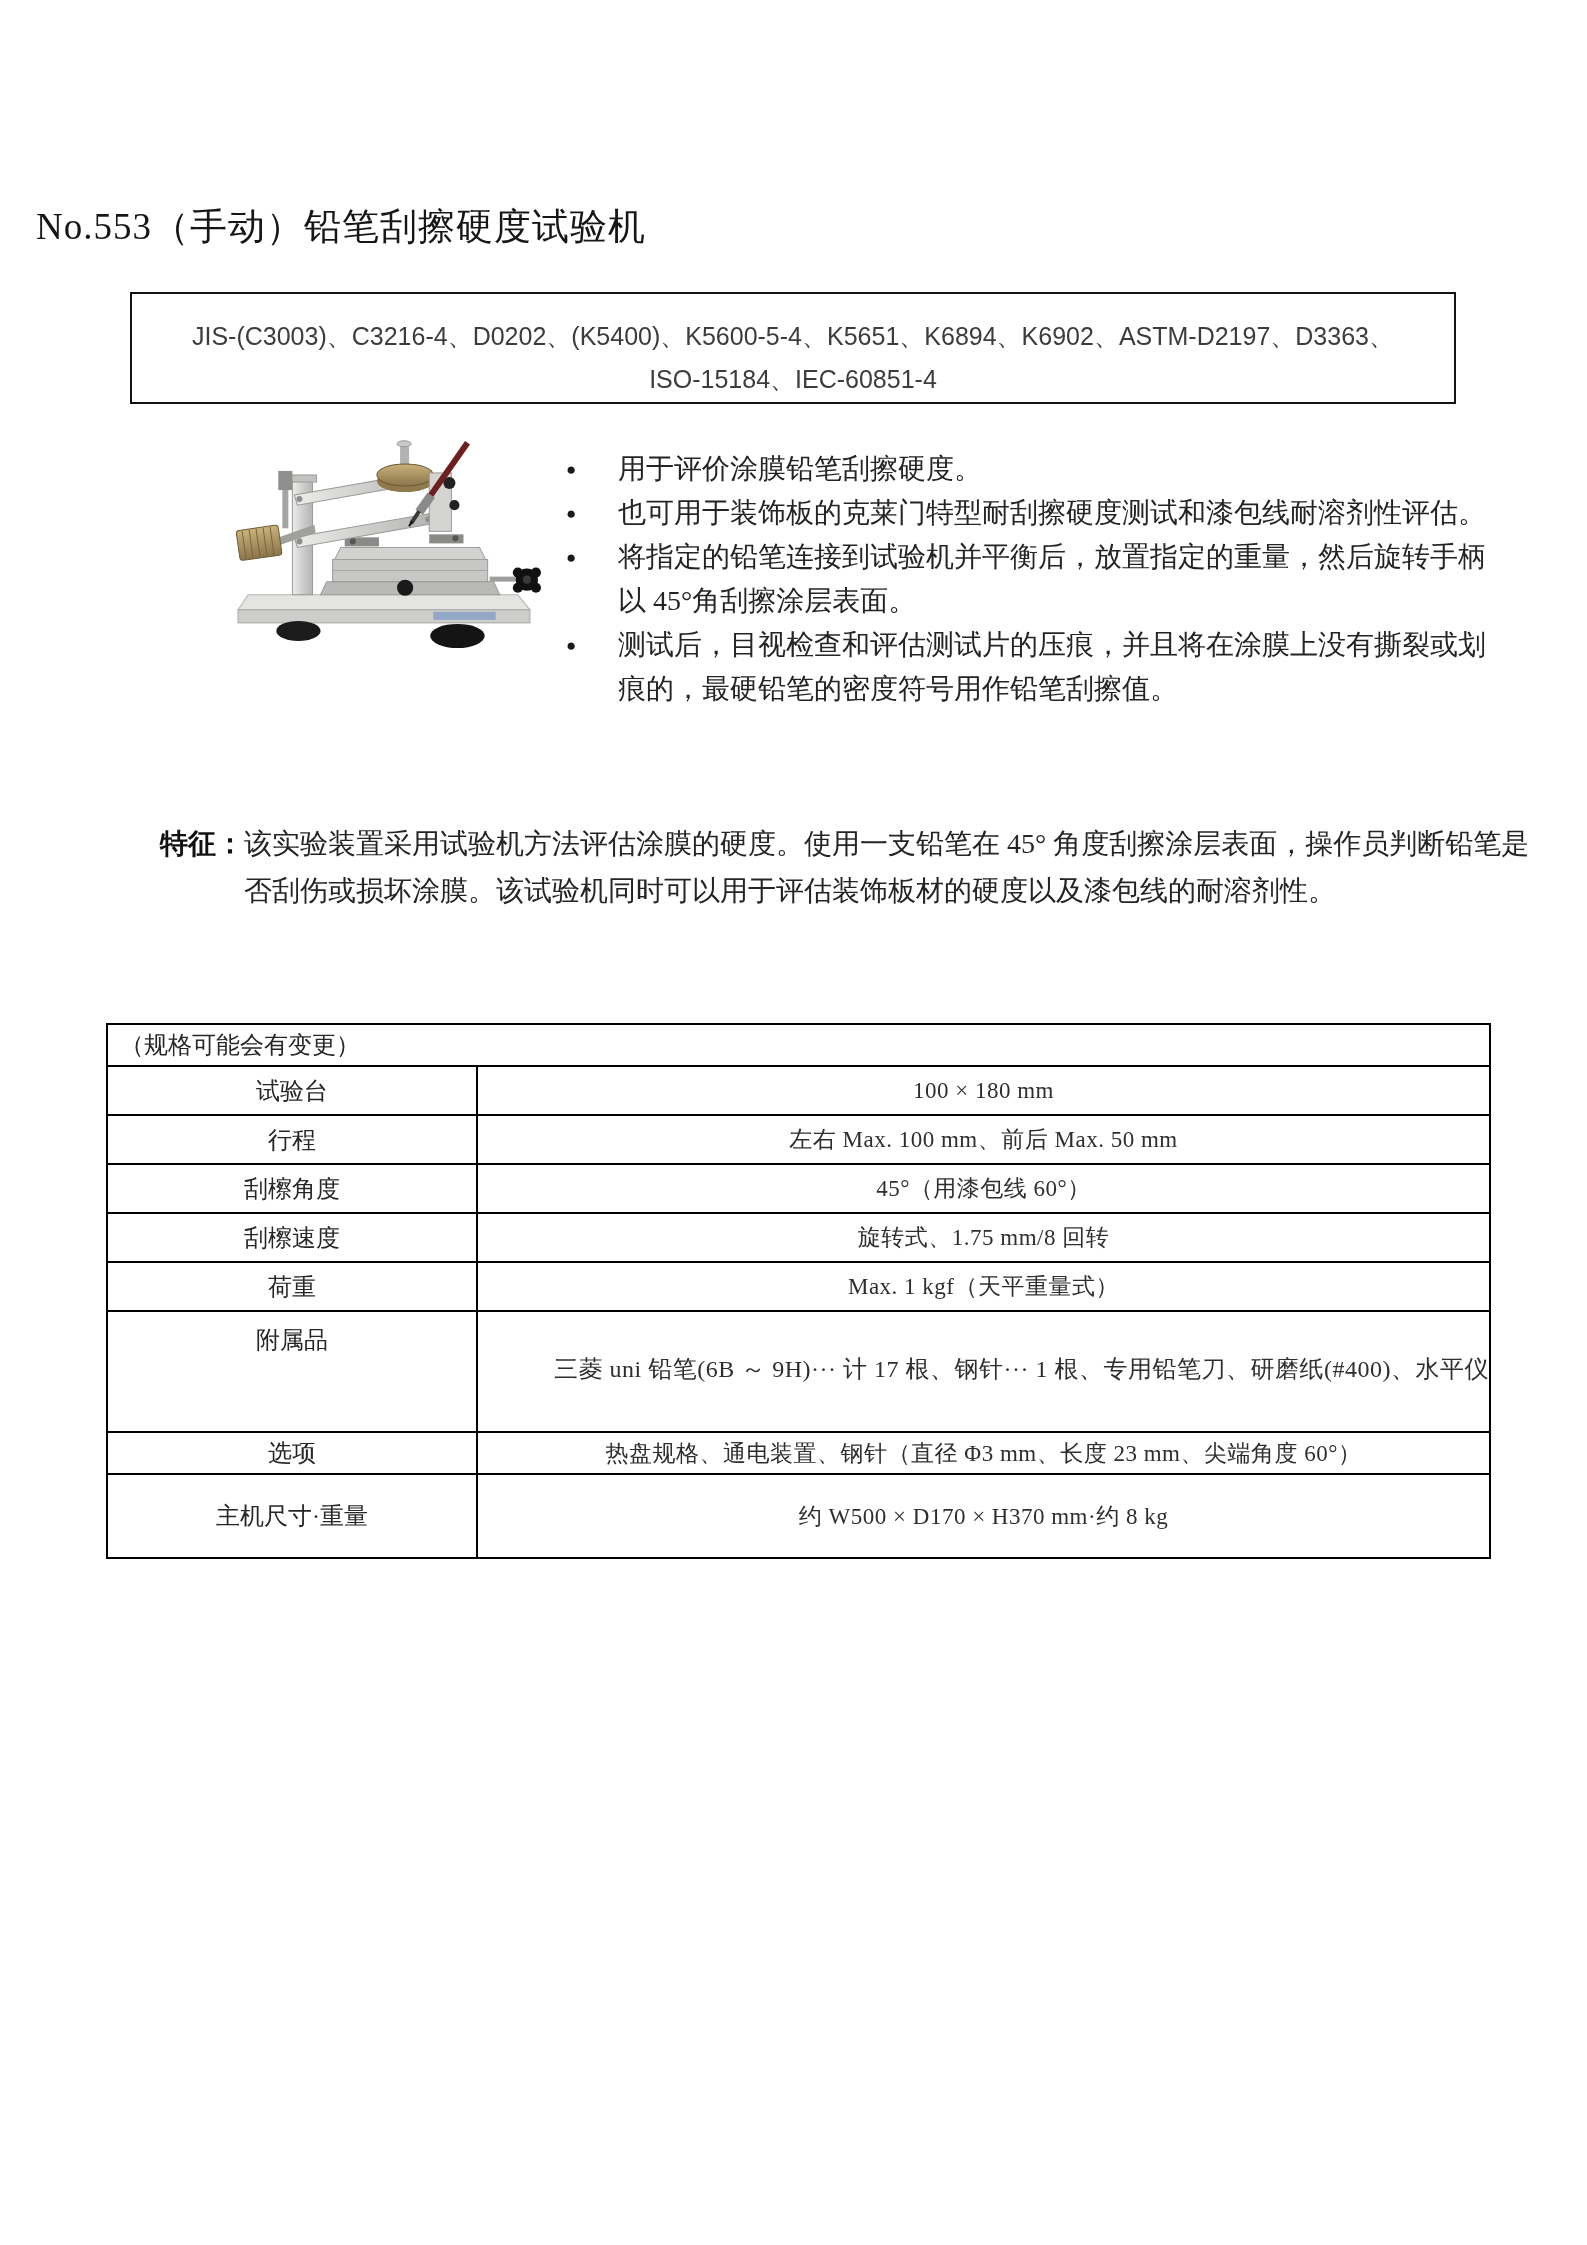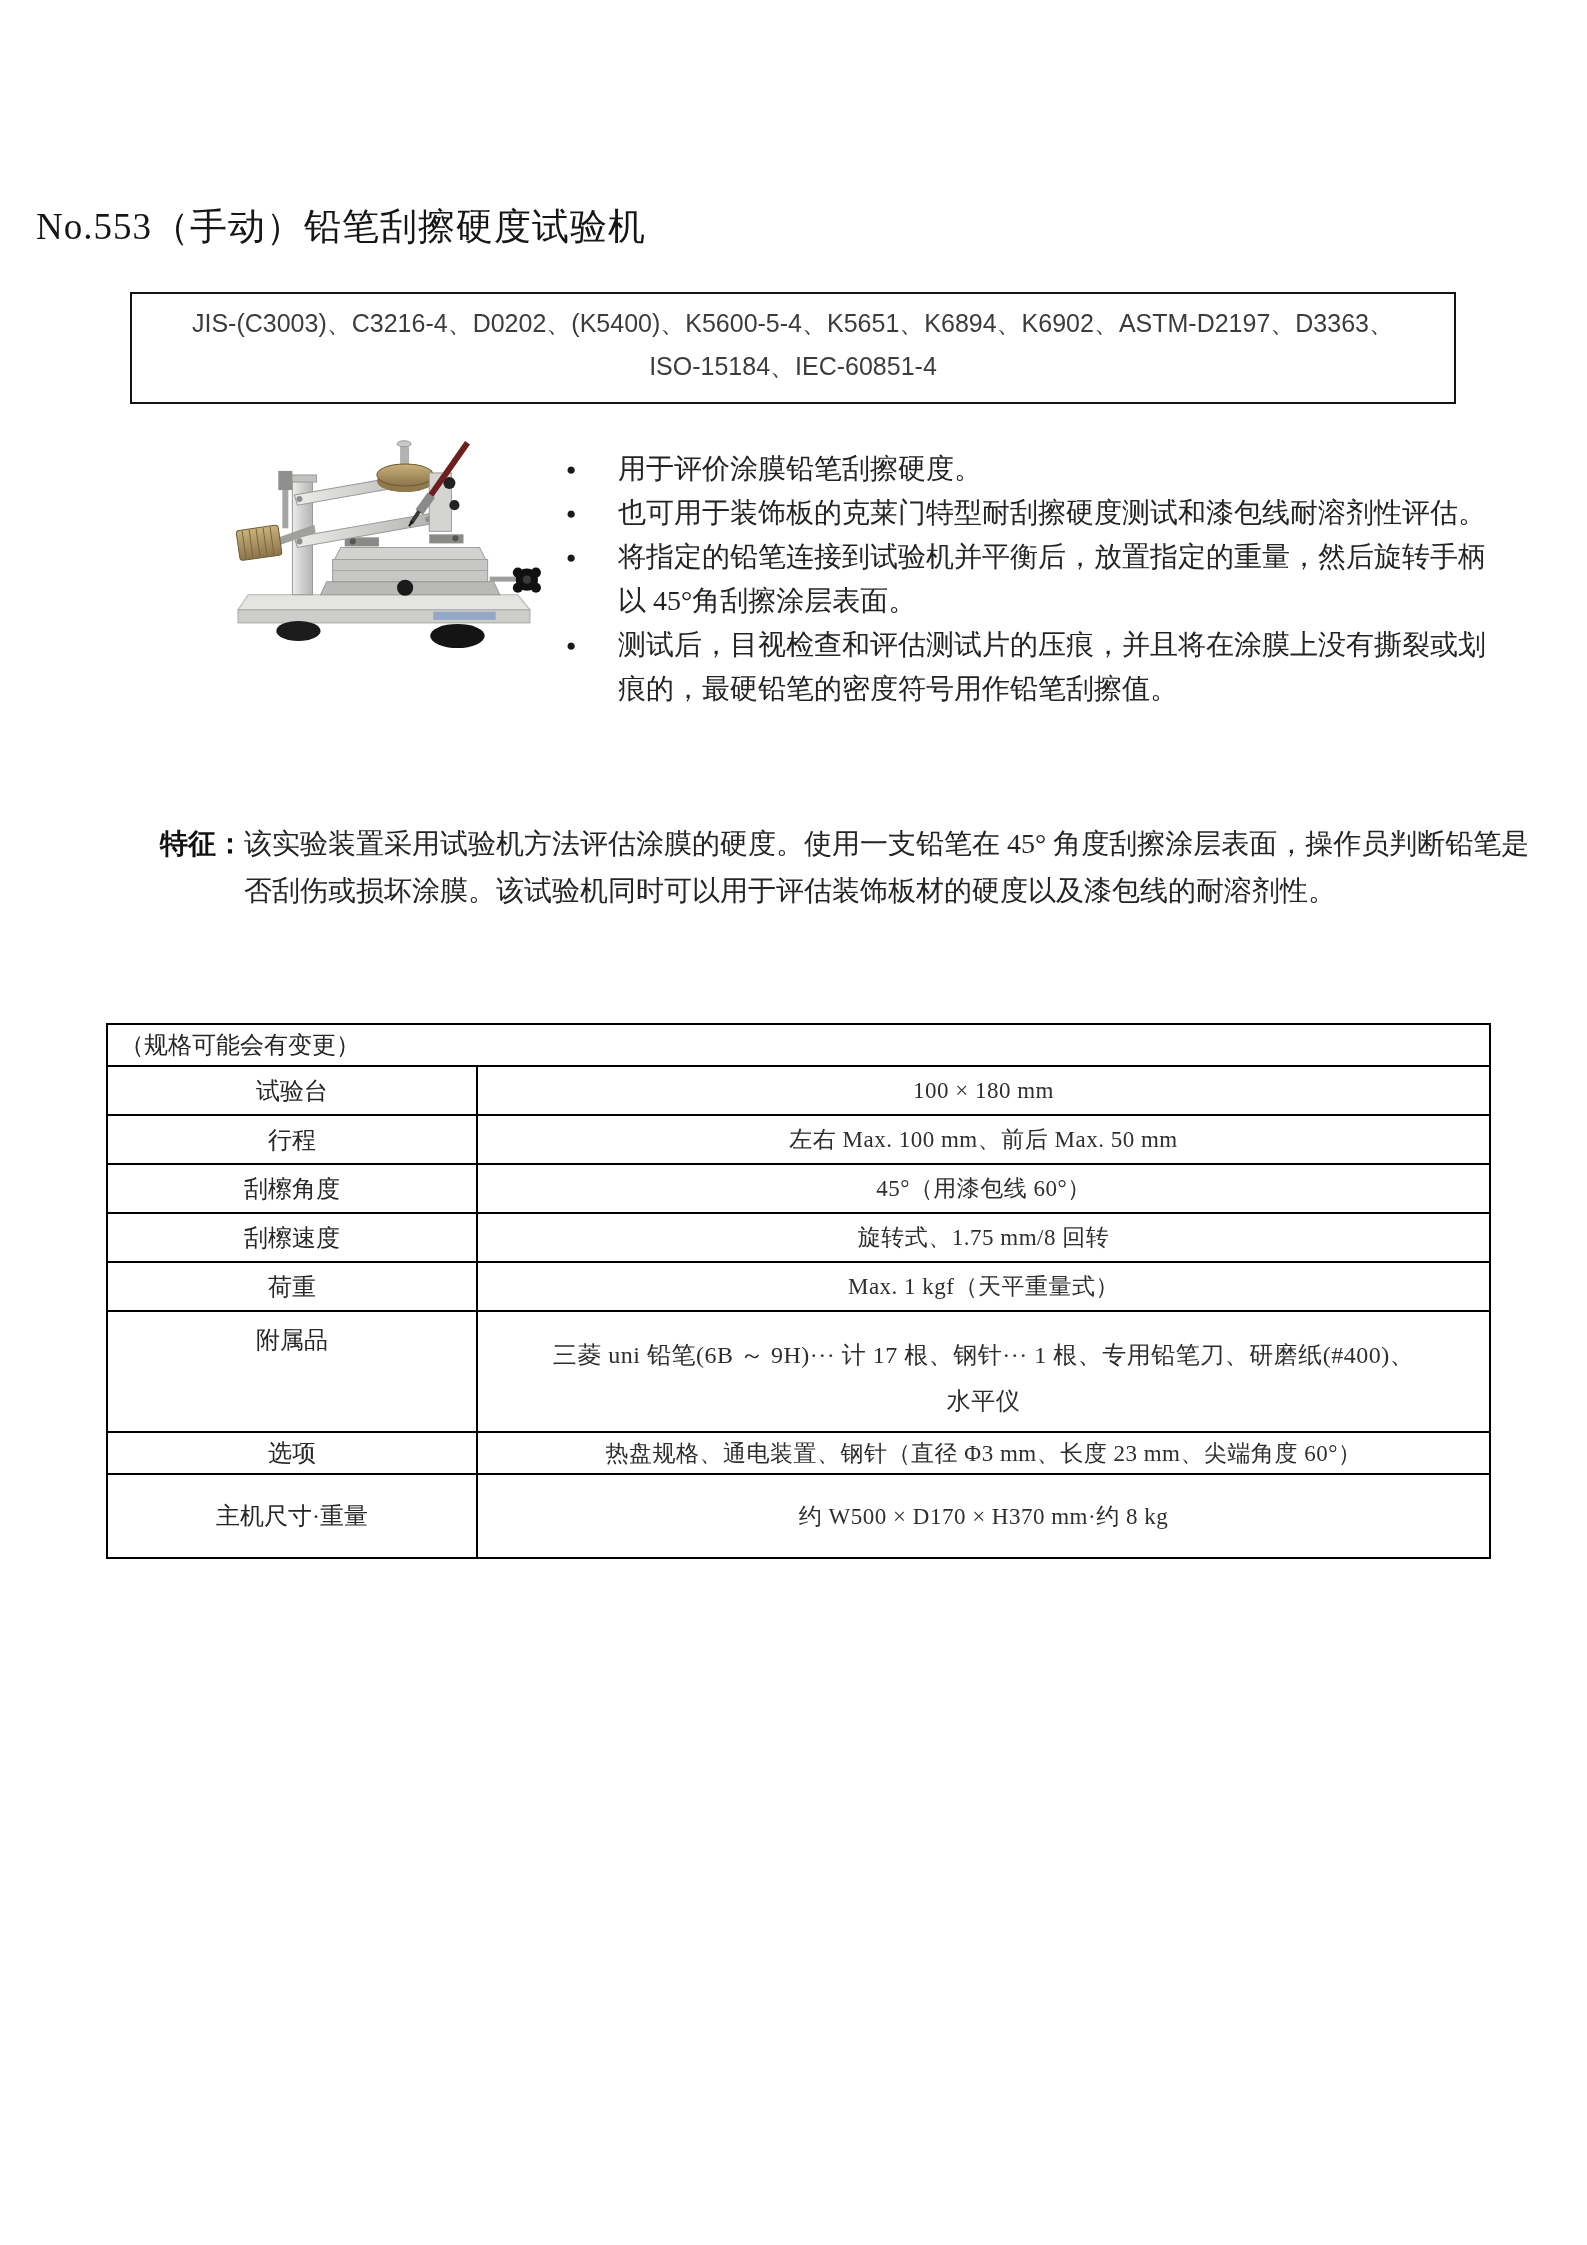--- a/index.html
+++ b/index.html
@@ -15,21 +15,21 @@
   .doc-title{
     position:absolute;left:0;top:202px;width:100%;
     font-size:37px;letter-spacing:1px;
     color:#161616;white-space:nowrap;margin-left:36px;
   }
   .standards-box{
     position:absolute;left:130px;top:292px;width:1326px;height:112px;
     border:2px solid #141414;box-sizing:border-box;
     font-family:"Liberation Sans","DejaVu Sans",sans-serif;
     font-size:25px;line-height:43px;color:#3c3c3c;
-    text-align:center;padding-top:8px;
+    text-align:center;padding-top:21px;
   }
   .product-photo{
     position:absolute;left:232px;top:430px;width:312px;height:258px;
   }
   .bullet-list{
     position:absolute;left:566px;top:447px;width:934px;
     font-size:28px;line-height:44px;color:#242424;
   }
   .bullet-item{display:flex;align-items:flex-start;}
   .bullet-dot{
@@ -56,21 +56,21 @@
   .spec-note-cell{
     height:42px;text-align:left;padding-left:12px !important;
     font-size:24px;color:#262626;
   }
   .lbl{text-align:center;font-size:24px;color:#262626;}
   .val{text-align:center;font-size:23px;letter-spacing:0.5px;}
   .row-std .lbl,.row-std .val{height:49px;}
   .row-acc td{height:121px;}
   .lbl-top{vertical-align:top !important;padding-top:12px !important;}
   .acc-val{
-    display:flex;flex-direction:column;justify-content:flex-end;
+    display:flex;justify-content:flex-end;
     align-items:center;height:117px;padding-bottom:6px;box-sizing:border-box;
     line-height:46px;font-size:24px;letter-spacing:0.5px;
   }
   .row-opt td{height:42px;}
   .row-pwr td{height:44px;}
   .row-dim td{height:84px;}
 </style>
 </head>
 <body>
 

